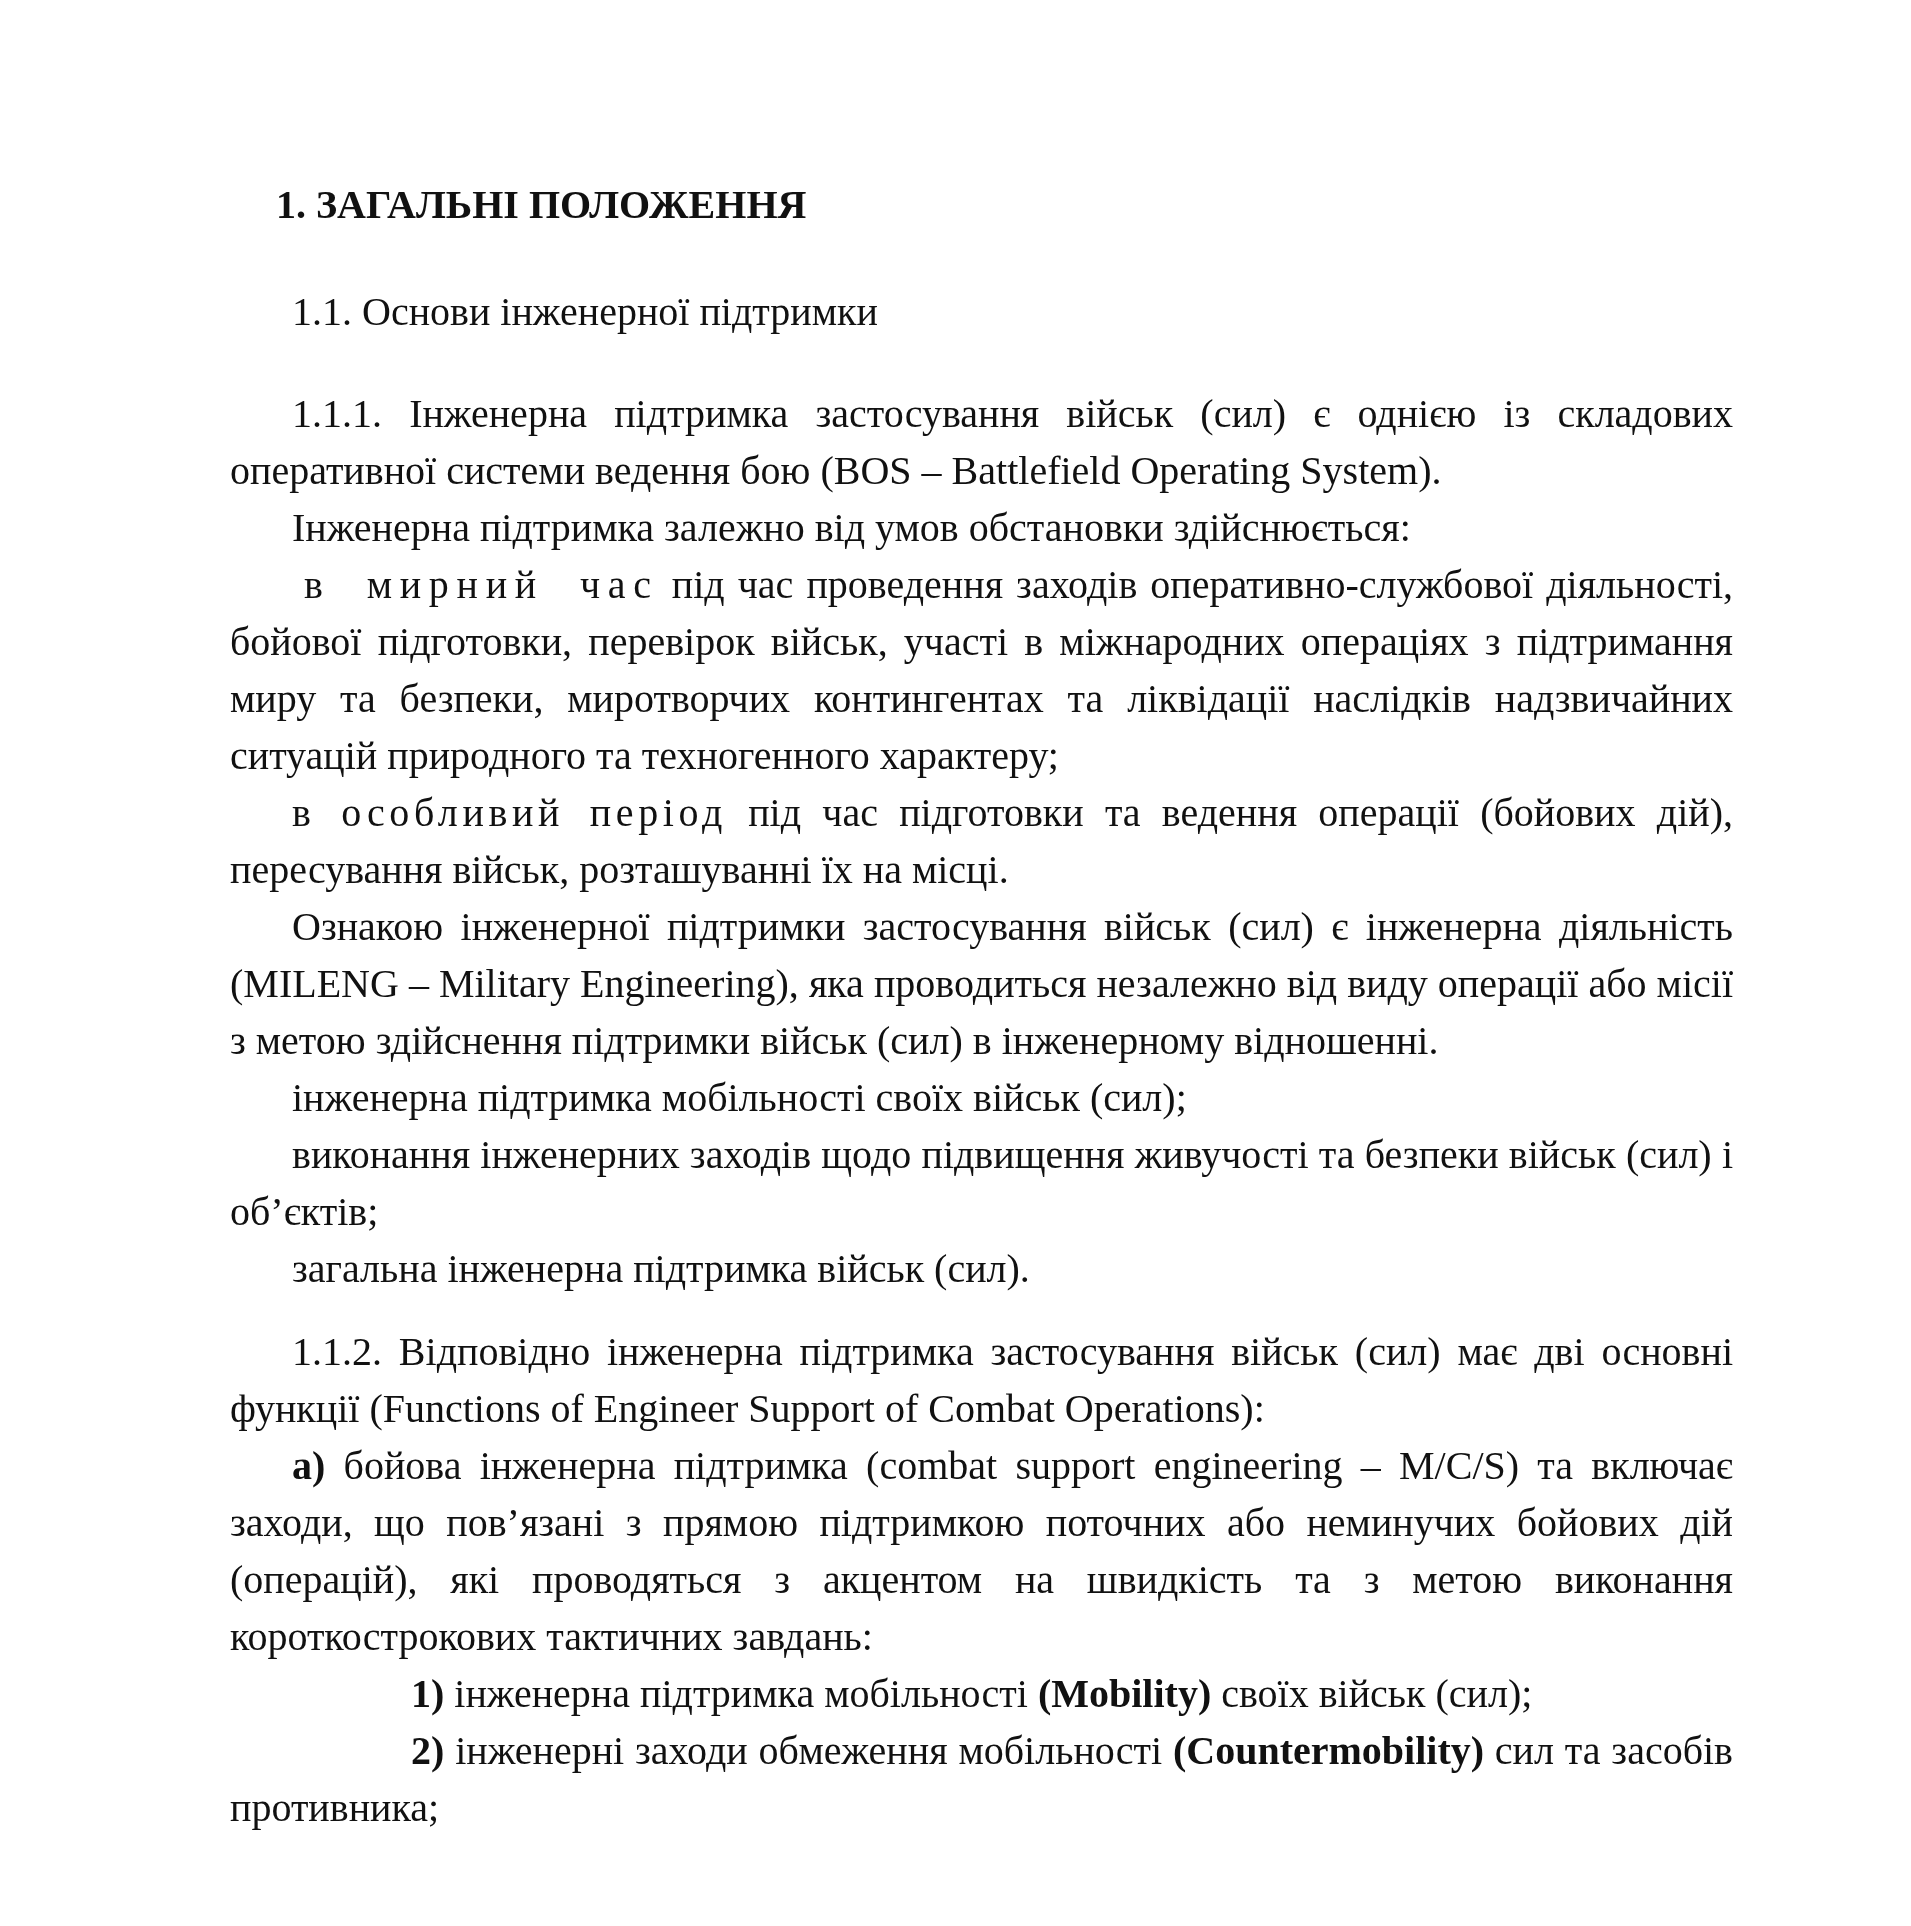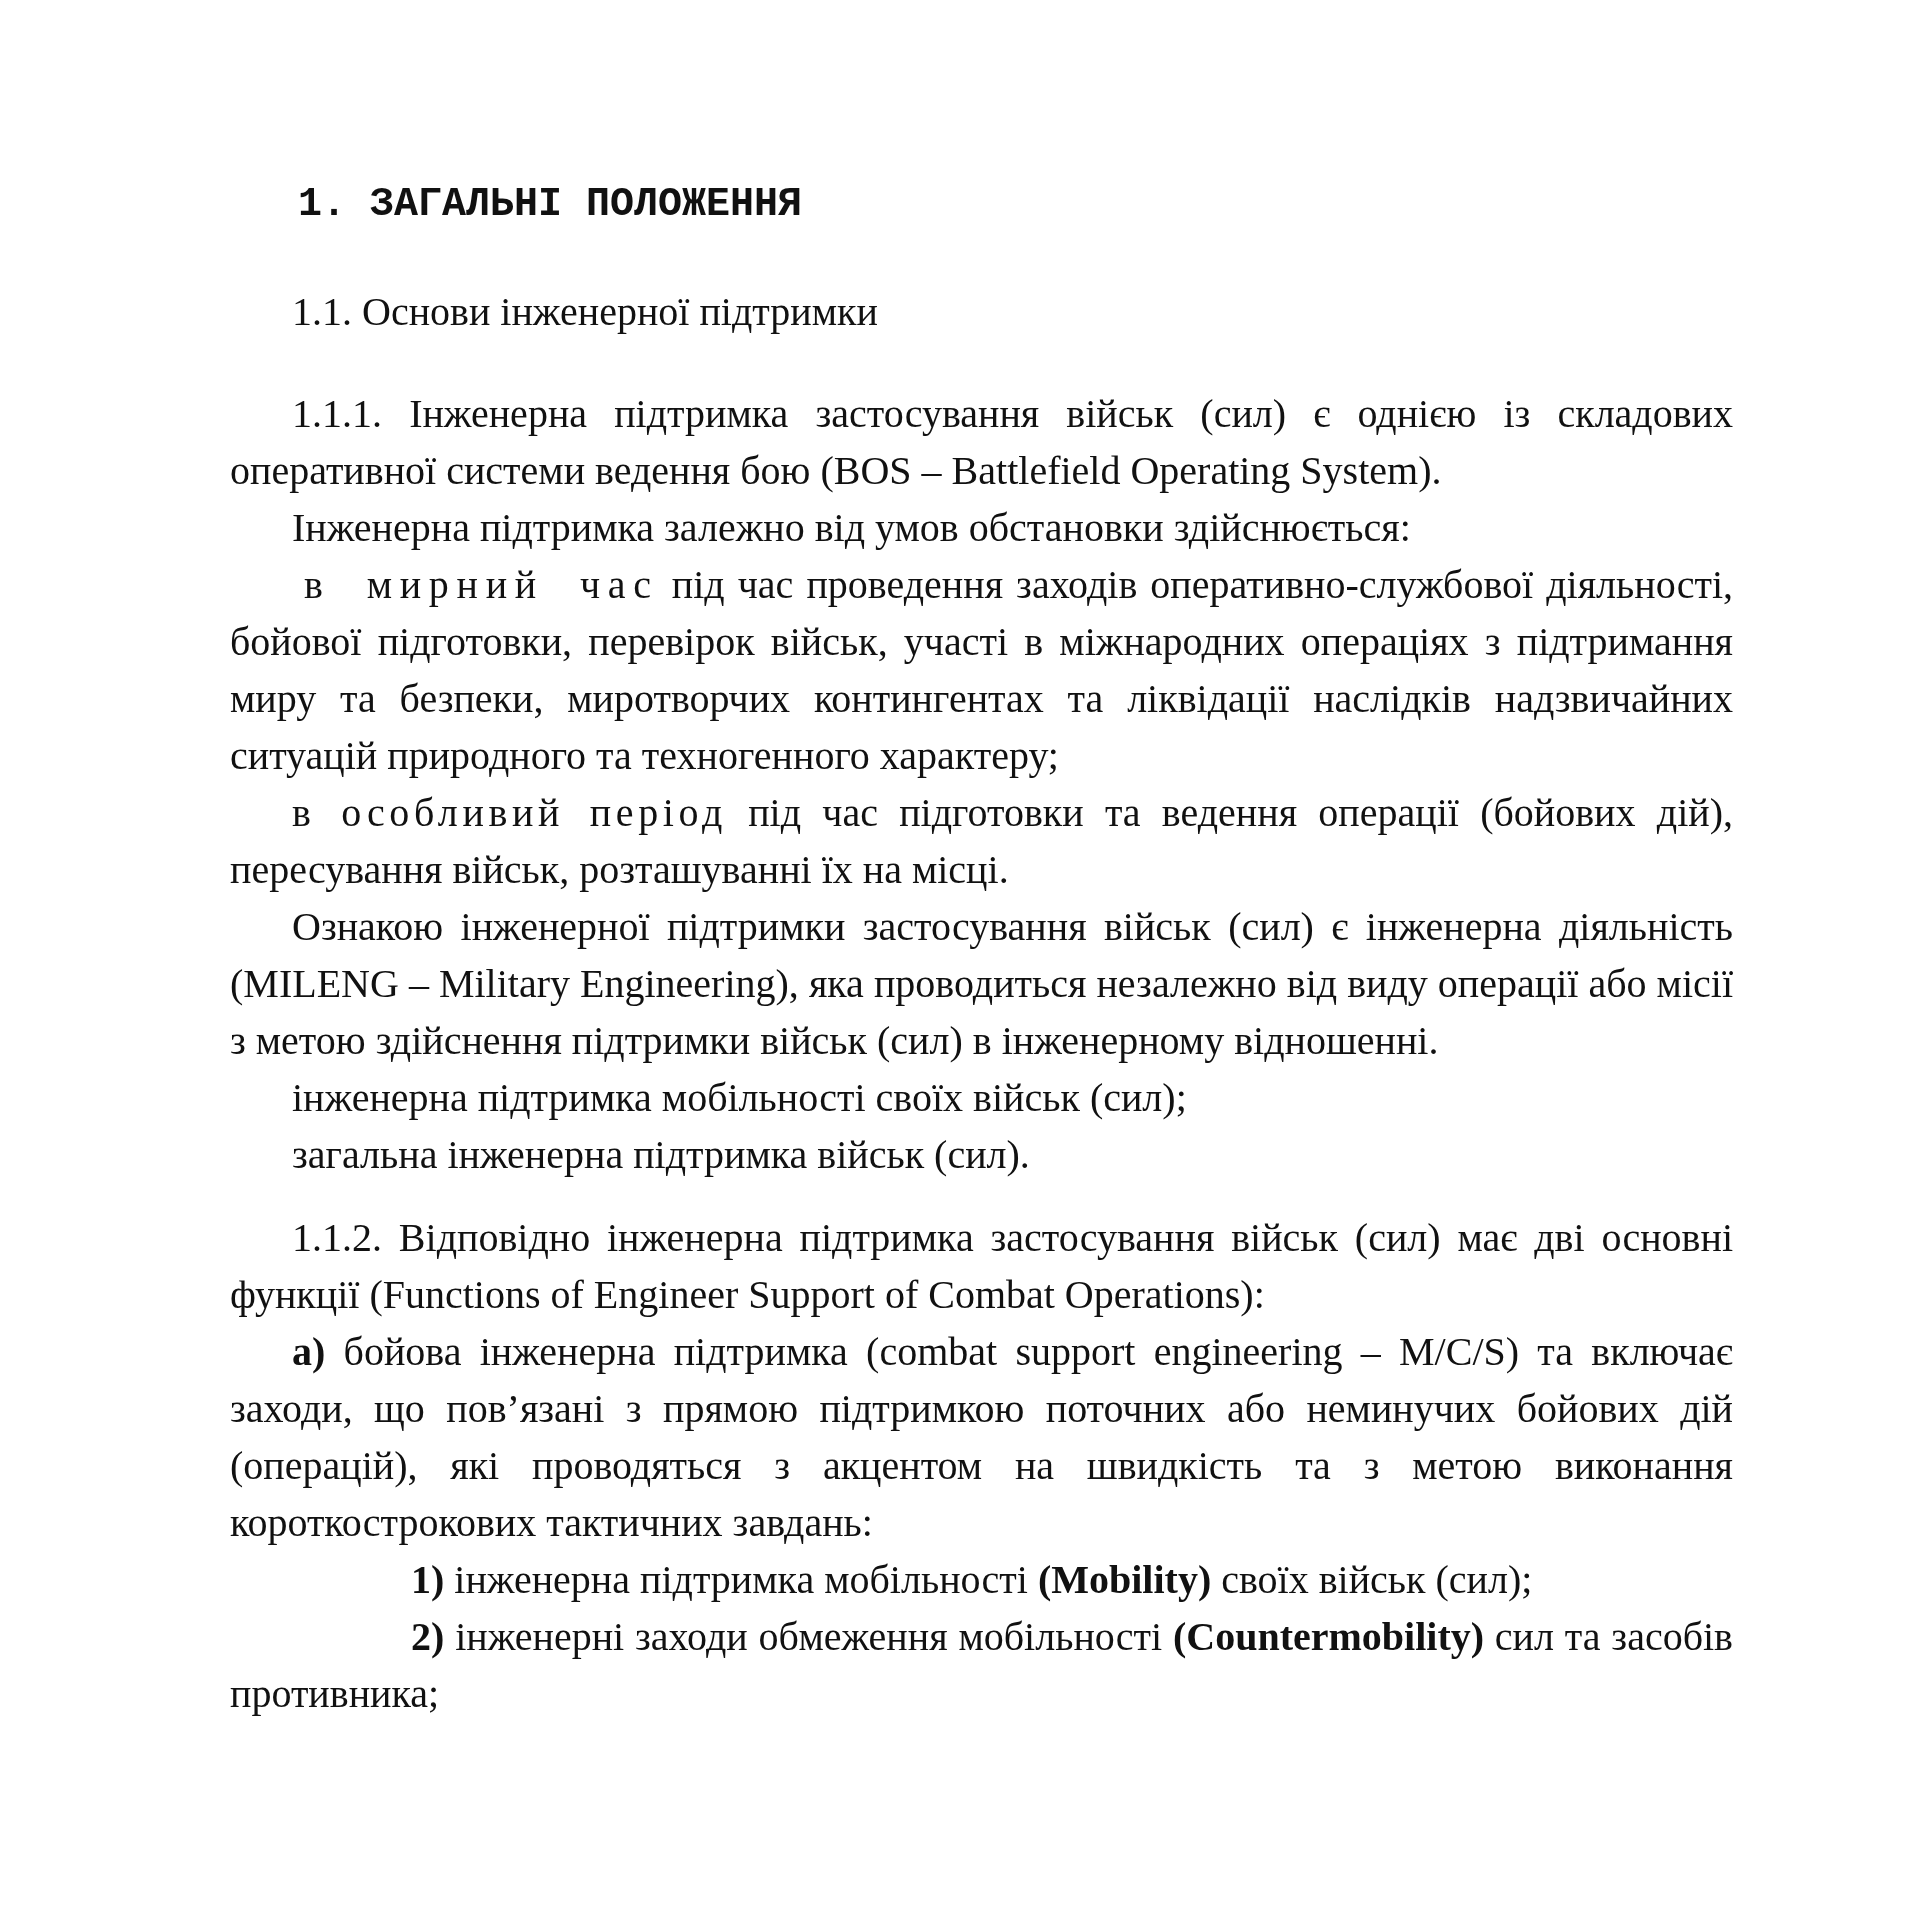--- a/index.html
+++ b/index.html
@@ -8,21 +8,21 @@
     position: relative;
     width: 1911px; height: 2703px;
     background: #ffffff;
     color: #111111;
     font-family: "Liberation Serif", "DejaVu Serif", serif;
     font-size: 40px;
     line-height: 57px;
     box-sizing: border-box;
     padding: 176px 178px 0 230px;
   }
-  .h1 { font-weight: bold; margin: 0 0 0 68px; line-height: 57px; font-family: Liberation Mono, monospace; }
+  .h1 { font-weight: bold; margin: 0 0 0 46px; line-height: 57px; }
   .h2 { font-weight: normal; margin: 50px 0 0 62px; line-height: 57px; }
   .p { text-align: justify; text-indent: 62px; margin: 0; }
   .p.first { margin-top: 45px; }
   .p.gap { margin-top: 26px; }
   .indent2 { text-indent: 181px; }
   .spaced { letter-spacing: 4.6px; }
   .spaced-wide { letter-spacing: 7.7px; word-spacing: 15.4px; margin-left: 12px; }
   b { font-weight: bold; }
 </style>
 </head>
@@ -35,20 +35,21 @@
 
   <p class="p first">1.1.1. Інженерна підтримка застосування військ (сил) є однією із складових оперативної системи ведення бою (BOS – Battlefield Operating System).</p>
   <p class="p">Інженерна підтримка залежно від умов обстановки здійснюється:</p>
 
   <p class="p"><span class="spaced-wide">в мирний час</span><span> під час проведення заходів оперативно-службової діяльності, бойової підготовки, перевірок військ, участі в міжнародних операціях з підтримання миру та безпеки, миротворчих контингентах та ліквідації наслідків надзвичайних ситуацій природного та техногенного характеру;</span></p>
 
   <p class="p"><span class="spaced">в особливий період</span><span> під час підготовки та ведення операції (бойових дій), пересування військ, розташуванні їх на місці.</span></p>
 
   <p class="p">Ознакою інженерної підтримки застосування військ (сил) є інженерна діяльність (MILENG – Military Engineering), яка проводиться незалежно від виду операції або місії з метою здійснення підтримки військ (сил) в інженерному відношенні.</p>
   <p class="p">інженерна підтримка мобільності своїх військ (сил);</p>
+  <p class="p">виконання інженерних заходів щодо підвищення живучості та безпеки військ (сил) і об’єктів;</p>
   <p class="p">загальна інженерна підтримка військ (сил).</p>
 
   <p class="p gap">1.1.2. Відповідно інженерна підтримка застосування військ (сил) має дві основні функції (Functions of Engineer Support of Combat Operations):</p>
 
   <p class="p"><b>а)</b><span> бойова інженерна підтримка (combat support engineering – M/C/S) та включає заходи, що пов’язані з прямою підтримкою поточних або неминучих бойових дій (операцій), які проводяться з акцентом на швидкість та з метою виконання короткострокових тактичних завдань:</span></p>
 
   <p class="p indent2"><b>1)</b><span> інженерна підтримка мобільності </span><b>(Mobility)</b><span> своїх військ (сил);</span></p>
 
   <p class="p indent2"><b>2)</b><span> інженерні заходи обмеження мобільності </span><b>(Countermobility)</b><span> сил та засобів противника;</span></p>
 

